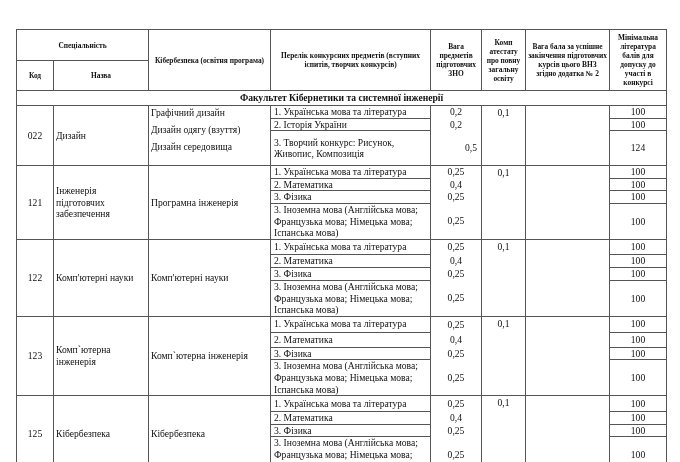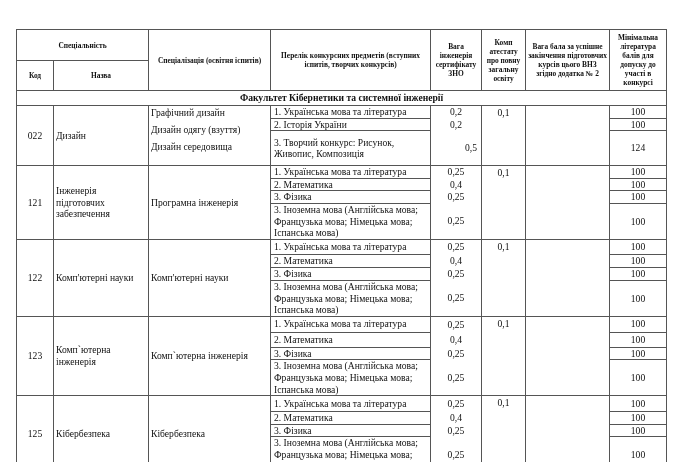--- a/index.html
+++ b/index.html
@@ -27,23 +27,23 @@
       <col style="width:122px">
       <col style="width:160px">
     <col style="width:51px">
       <col style="width:44px">
       <col style="width:84px">
       <col style="width:57px">
   </colgroup>
   <thead>
     <tr style="height:31px">
       <th colspan="2">Спеціальність</th>
-      <th rowspan="2">Спеціалізація (освітня іспитів)</th>
+      <th rowspan="2">Кібербезпека (освітня програма)</th>
       <th rowspan="2">Перелік конкурсних предметів (вступних іспитів, творчих конкурсів)</th>
-      <th rowspan="2">Вага інженерія сертифікату ЗНО</th>
+      <th rowspan="2">Вага предметів підготовчих ЗНО</th>
       <th rowspan="2">Комп атестату про повну загальну освіту</th>
       <th rowspan="2">Вага бала за успішне закінчення підготовчих курсів цього ВНЗ згідно додатка № 2</th>
       <th rowspan="2">Мінімальна література балів для допуску до участі в конкурсі</th>
     </tr>
     <tr style="height:30px">
       <th>Код</th>
       <th>Назва</th>
     </tr>
   </thead>
   <tbody id="tbody">

